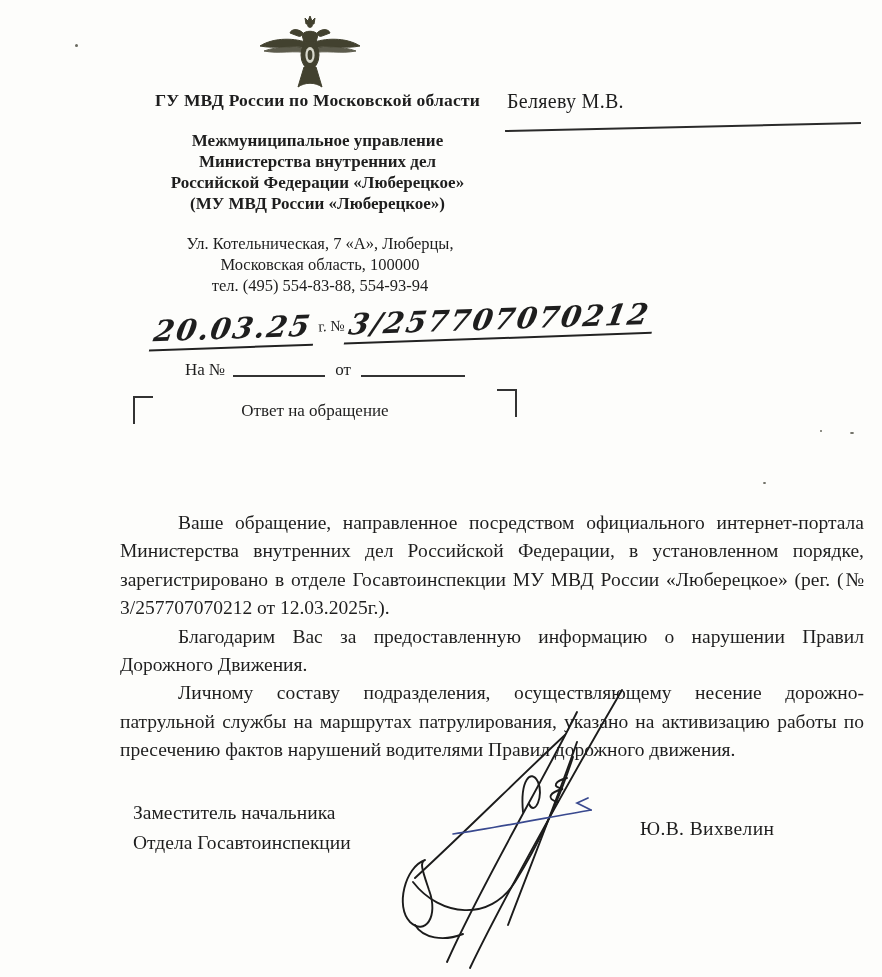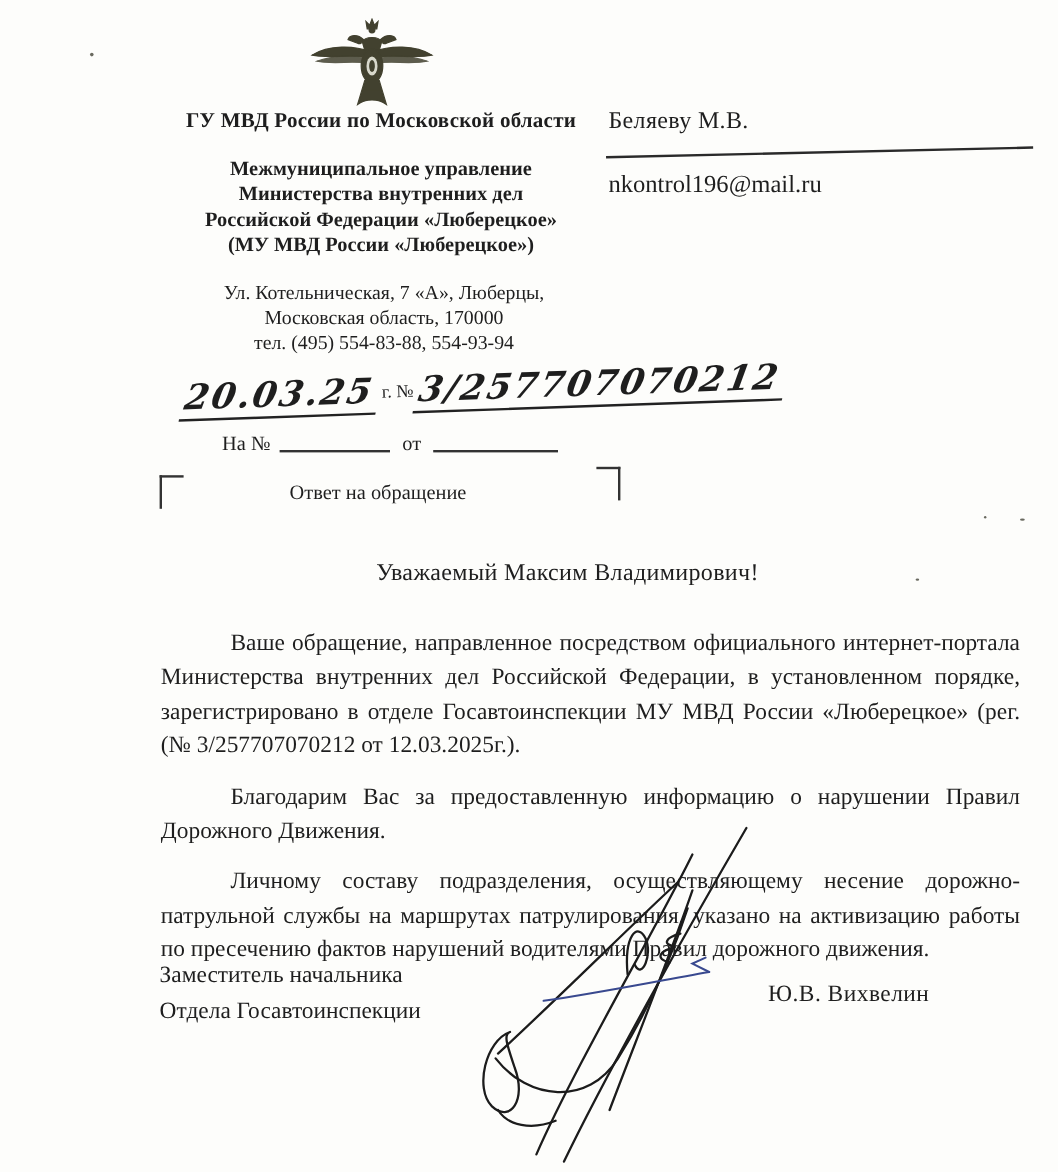--- a/index.html
+++ b/index.html
@@ -47,21 +47,21 @@
   .doc-type{left:150px;top:401px;width:330px;font-size:17px;}
 
   
   .recipient-name{left:507px;top:90px;font-size:20px;letter-spacing:.3px;}
   .recipient-underline{left:505px;top:126px;width:356px;border-top:2px solid #2a2a2a;transform:rotate(-1.3deg);}
   .recipient-email{left:507px;top:143px;font-size:20.5px;}
 
   
   .salutation{left:120px;top:466px;width:706px;font-size:20px;letter-spacing:.3px;}
   .body-text{left:120px;top:509px;width:744px;font-size:19.5px;line-height:28.4px;text-align:justify;}
-  .body-text p{margin:14px;text-indent:58px;}
+  .body-text p{margin:0;text-indent:58px;}
 
   
   .signoff-pos{left:133px;top:798px;font-size:19.5px;line-height:30px;}
   .signoff-name{left:640px;top:818px;width:212px;text-align:left;font-size:19.5px;letter-spacing:.4px;}
 
   .sig-svg{left:393px;top:680px;pointer-events:none;}
   .emblem-svg{left:258px;top:15px;}
 
   .speck{position:absolute;background:#6a6a60;border-radius:50%;}
 </style>
@@ -100,41 +100,39 @@
 
   <div class="abs center bold org-lines">
     <div>Межмуниципальное управление</div>
     <div>Министерства внутренних дел</div>
     <div>Российской Федерации «Люберецкое»</div>
     <div>(МУ МВД России «Люберецкое»)</div>
   </div>
 
   <div class="abs center addr-lines">
     <div>Ул. Котельническая, 7 «А», Люберцы,</div>
-    <div>Московская область, 170000</div>
+    <div>Московская область, 100000</div>
     <div>тел. (495) 554-83-88, 554-93-94</div>
   </div>
 
   <div class="abs reg-line">
     <span class="hand">20.03.25</span><span class="reg-sep">г. №</span><span class="hand">3/257707070212</span>
   </div>
 
   <div class="abs ref-row">
     <span>На №</span><span class="blank-line blank-na"></span><span>от</span><span class="blank-line blank-ot"></span>
   </div>
 
   <div class="abs corner corner-left"></div>
   <div class="abs corner corner-right"></div>
   <div class="abs center doc-type">Ответ на обращение</div>
 
   <div class="abs recipient-name">Беляеву М.В.</div>
   <div class="abs recipient-underline"></div>
-  <div class="abs recipient-email">nkontrol196@mail.ru</div>
 
-  <div class="abs center salutation">Уважаемый Максим Владимирович!</div>
 
   <div class="abs body-text">
     <p>Ваше обращение, направленное посредством официального интернет-портала Министерства внутренних дел Российской Федерации, в установленном порядке, зарегистрировано в отделе Госавтоинспекции МУ МВД России «Люберецкое» (рег. (№ 3/257707070212 от 12.03.2025г.).</p>
     <p>Благодарим Вас за предоставленную информацию о нарушении Правил Дорожного Движения.</p>
     <p>Личному составу подразделения, осуществляющему несение дорожно-патрульной службы на маршрутах патрулирования, указано на активизацию работы по пресечению фактов нарушений водителями Правил дорожного движения.</p>
   </div>
 
   <div class="abs signoff-pos">
     <div>Заместитель начальника</div>
     <div>Отдела Госавтоинспекции</div>

